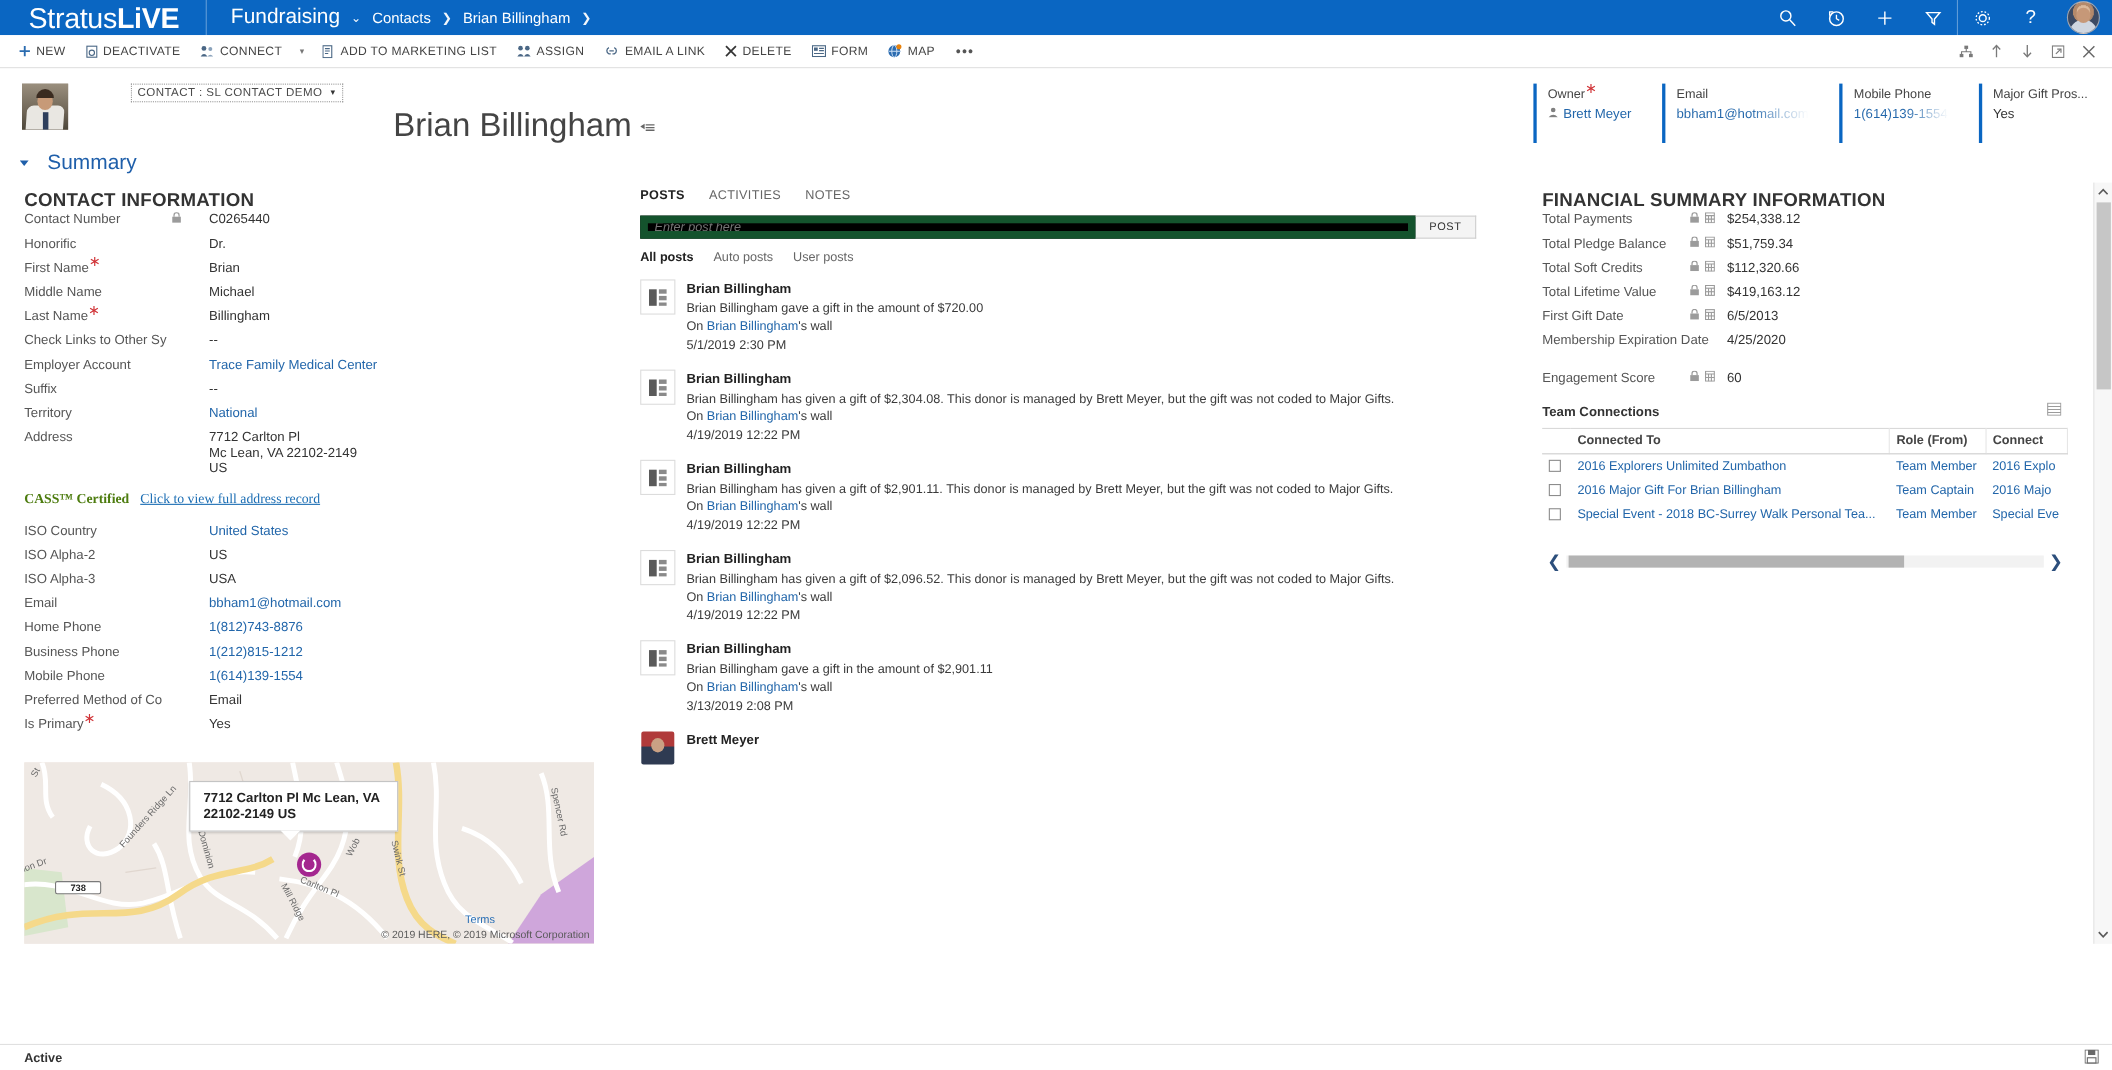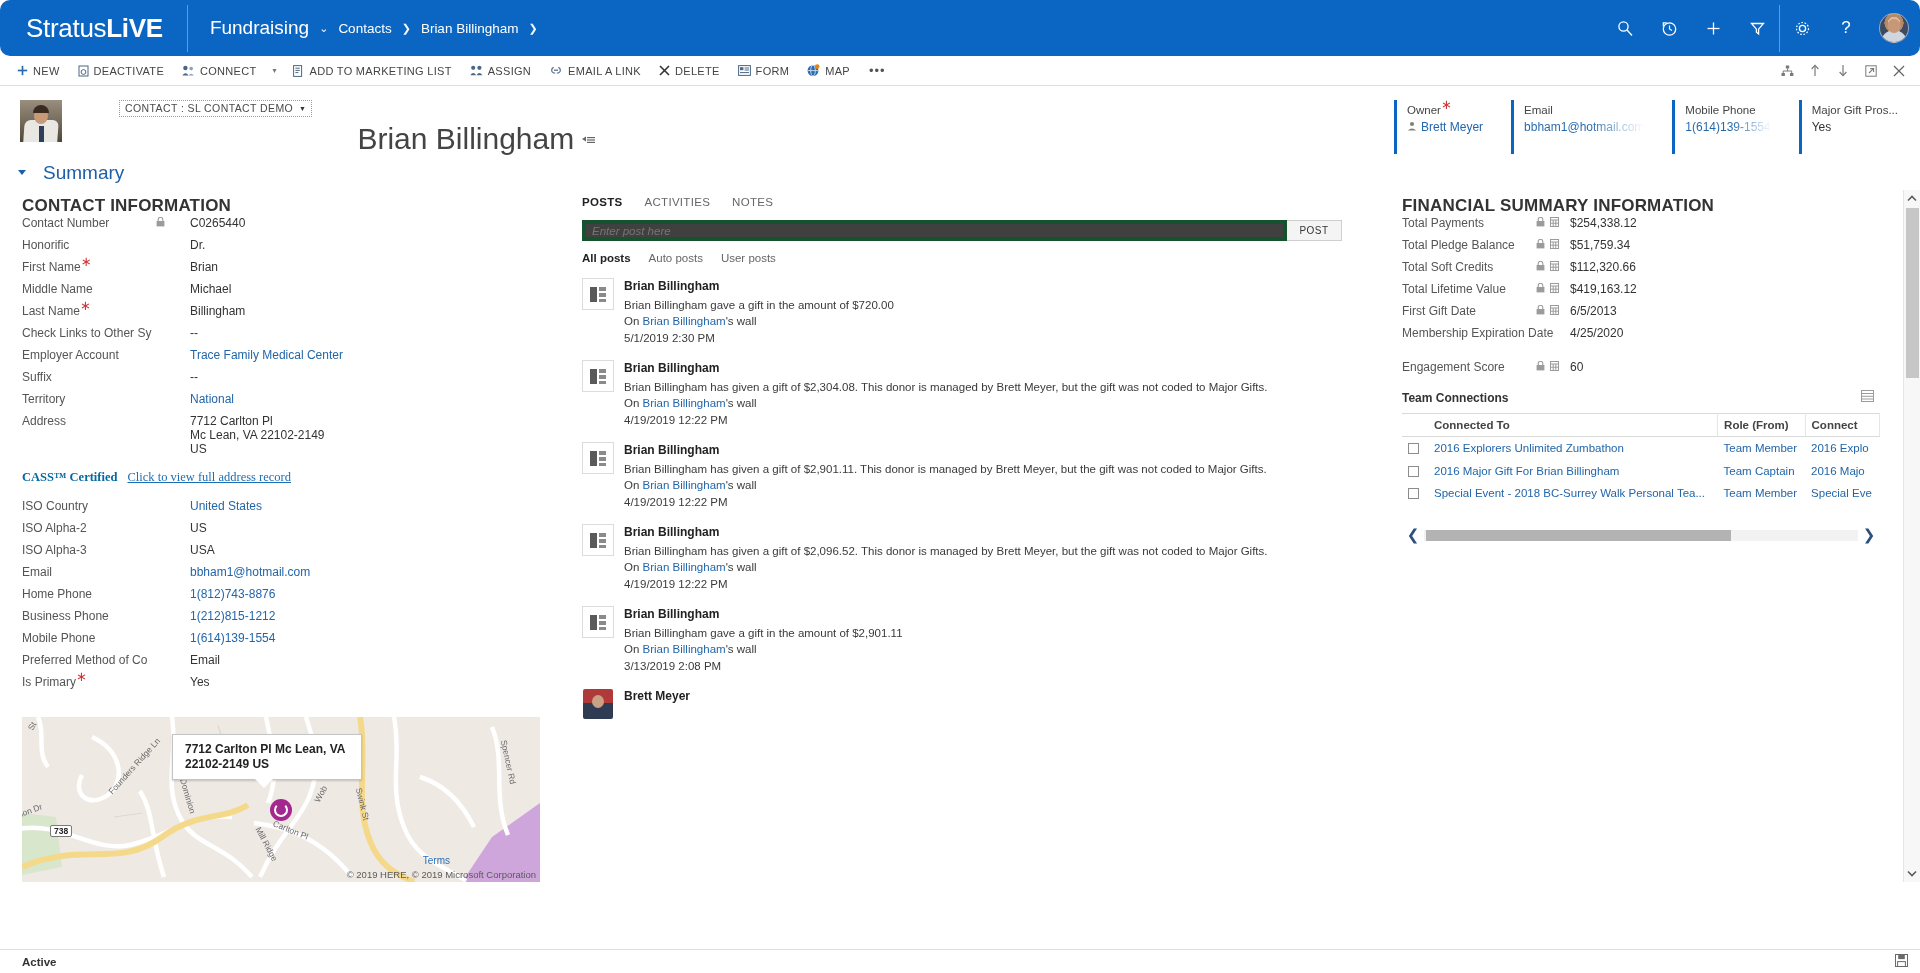--- a/index.html
+++ b/index.html
@@ -7,23 +7,22 @@
   html, body {
     margin: 0; padding: 0;
     width: 1920px; height: 973px;
     overflow: hidden;
     font-family: "Liberation Sans", sans-serif;
     background: #ffffff;
     color: #333333;
   }
   
   .navbar {
-    height: 56px; background: #0a66c2; display: flex; align-items: center;
+    height: 32px; background: #0a66c2; display: flex; align-items: center;
     position: relative;
-    border-radius: 10px;
   }
   .brand {
     color: #fff; font-size: 26px; letter-spacing: -0.3px; padding: 0 24px 0 26px;
     white-space: nowrap; font-weight: 400;
   }
   .brand b { font-weight: 700; }
   .nav-sep { width: 1px; height: 47px; background: rgba(255,255,255,0.35); }
   .crumbs { display: flex; align-items: center; padding-left: 22px; gap: 10px; }
   .crumb-app { color:#fff; font-size: 19px; }
   .crumb { color:#fff; font-size: 13.5px; }
@@ -111,29 +110,29 @@
   }
   .frow { display:flex; align-items:flex-start; margin-bottom: 8px; font-size:12px; }
   .fname { width: 134px; color:#555; flex:0 0 auto; }
   .fname .req { color:#d13438; font-size:13px; line-height:0; vertical-align:super;}
   .ficons { width: 34px; display:flex; gap:5px; flex:0 0 auto; align-items:center; padding-top:1px;}
   .fval { color:#333; }
   .fval a { color:#2266aa; text-decoration:none; }
   .fval .line { display:block; }
   .lock-gly, .calc-gly { color:#9b9b9b; font-size:10px; }
   .cass-row { display:flex; align-items:baseline; gap:10px; margin: 14px 0 14px 0; }
-  .cass-label { color:#0369a1; font-family:"Liberation Serif", serif; font-weight:700; font-size:12.5px; }
+  .cass-label { color:#4d7c0f; font-family:"Liberation Serif", serif; font-weight:700; font-size:12.5px; }
   .cass-link { color:#1c6eb4; font-family:"Liberation Serif", serif; font-size:12.5px; text-decoration:underline; cursor:pointer;}
   
   .tabs { display:flex; gap:22px; margin-bottom: 12px; }
   .tab { font-size: 11.5px; color:#666; letter-spacing:.3px; cursor:pointer; }
   .tab.active { color:#222; font-weight:700; }
   .post-input-row { display:flex; width: 760px; margin-bottom: 11px; }
   .post-input {
-    flex:1; height: 21px; border:4px solid #14532d; background:#404040; font-style:italic;
+    flex:1; height: 21px; border:7px solid #14532d; background:#000000; font-style:italic;
     font-size:11.5px; color:#9a9a9a; padding: 0 6px; font-family:"Liberation Sans", sans-serif;
   }
   .post-btn {
     width: 55px; height:21px; border:1px solid #cfcfcf; border-left:none; background:#f4f4f4;
     font-size: 10px; color:#333; letter-spacing:.5px; cursor:pointer;
   }
   .filters { display:flex; gap:18px; margin-bottom: 14px; }
   .filter { font-size:11.5px; color:#666; cursor:pointer; }
   .filter.active { color:#222; font-weight:700; }
   .post { display:flex; margin-bottom: 14px; }
@@ -194,21 +193,21 @@
     content:""; position:absolute; left: 82px; bottom:-9px; width:0;height:0;
     border-left:9px solid transparent;border-right:9px solid transparent;border-top:9px solid #fff;
   }
   .map-pin {
     position:absolute; left: 248px; top: 82px; width: 22px; height:22px; border-radius:50%;
     background:#a4278f; display:flex;align-items:center;justify-content:center;
   }
   .map-pin:after{ content:""; width:10px;height:10px;border-radius:50%;border:2px solid #fff; border-top-color:transparent;}
   .map-shield {
     position:absolute; left: 28px; top: 108px; font-size:8.5px; color:#222; background:#fff;
-    border:1px solid #7a7a7a; border-radius:2px; padding: 0 3px; font-weight:700;
+    border:1px solid #7a7a7a; border-radius:2px; padding: 0 13px; font-weight:700;
   }
   .map-lbl { position:absolute; font-size:8.5px; color:#6a6a6a; white-space:nowrap; }
   
   .vscroll {
     position:absolute; right:0; top:0; width: 17px; height: 100%; background:#f7f7f7;
     border-left:1px solid #e4e4e4;
   }
   .vscroll .arr { height:17px; display:flex;align-items:center;justify-content:center; color:#5a5a5a; font-size:9px; cursor:pointer;}
   .vscroll .arr.bot { position:absolute; bottom:0; left:0; right:0;}
   .vscroll .thumb { position:absolute; top:18px; left:2px; width:13px; height: 170px; background:#c6c6c6; }

